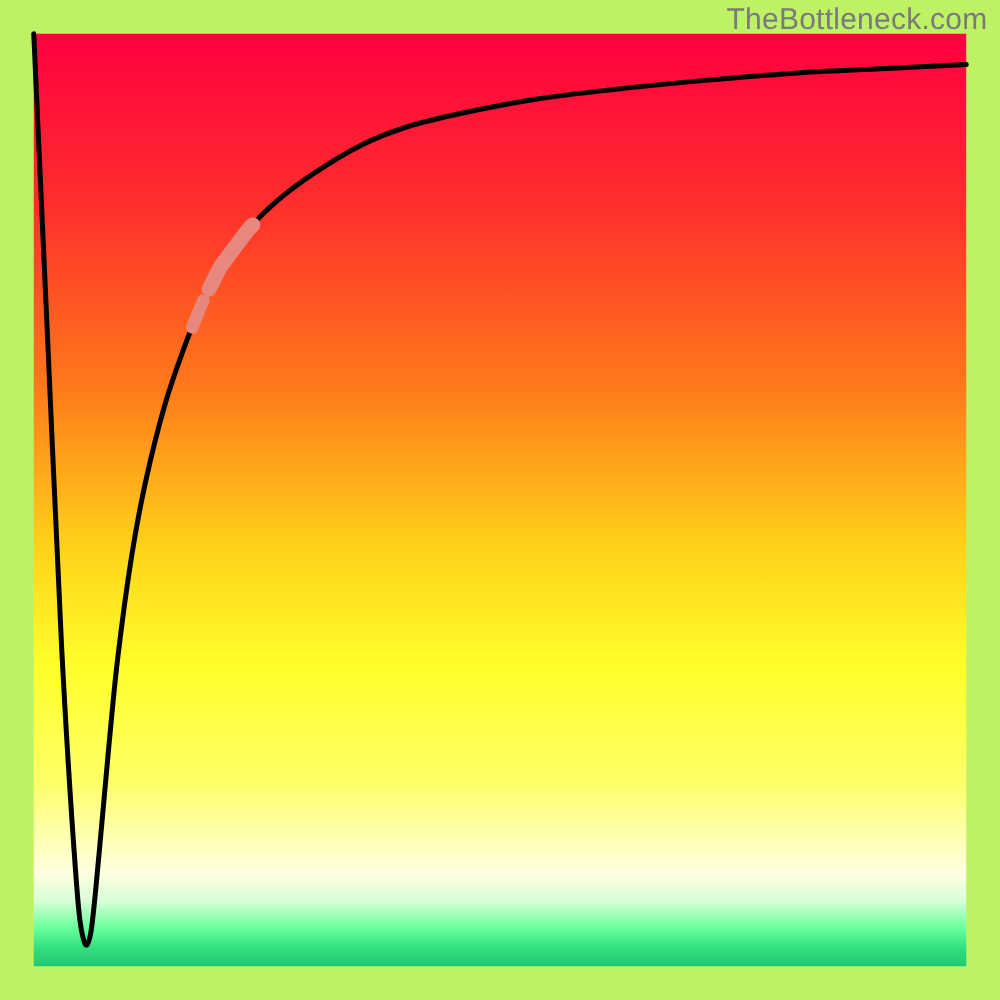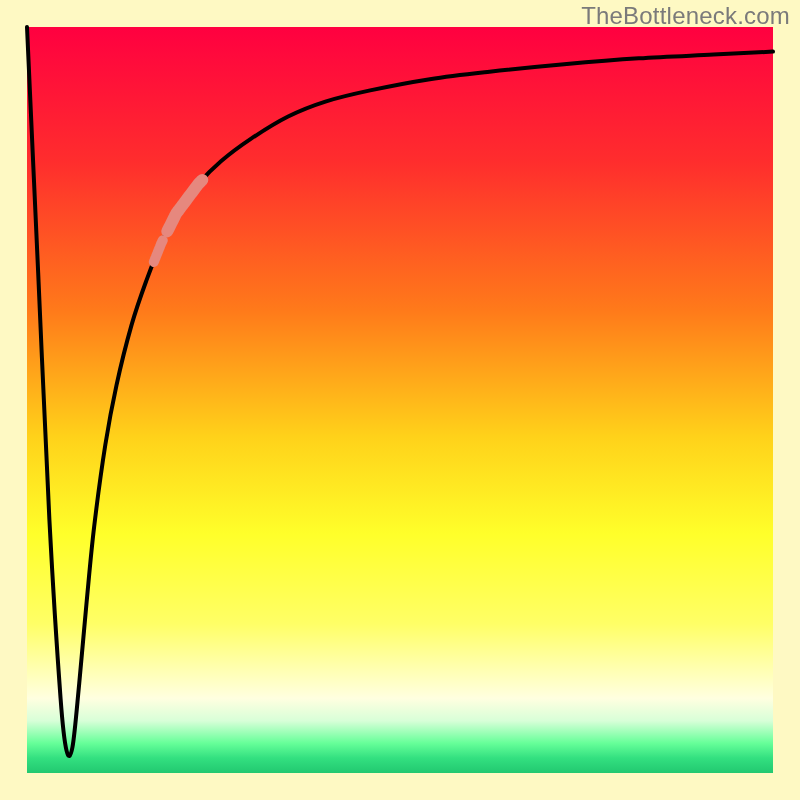--- a/index.html
+++ b/index.html
@@ -8,21 +8,21 @@
     width: 800px;
     height: 800px;
     overflow: hidden;
     background: #000;
     font-family: Arial, Helvetica, sans-serif;
   }
   .frame {
     position: relative;
     width: 800px;
     height: 800px;
-    background: #fef9c3;
+    background: #bef264;
   }
   .plot {
     position: absolute;
     left: 27px;
     top: 27px;
     width: 746px;
     height: 746px;
     background: linear-gradient(
       to bottom,
       #ff0040 0%,

